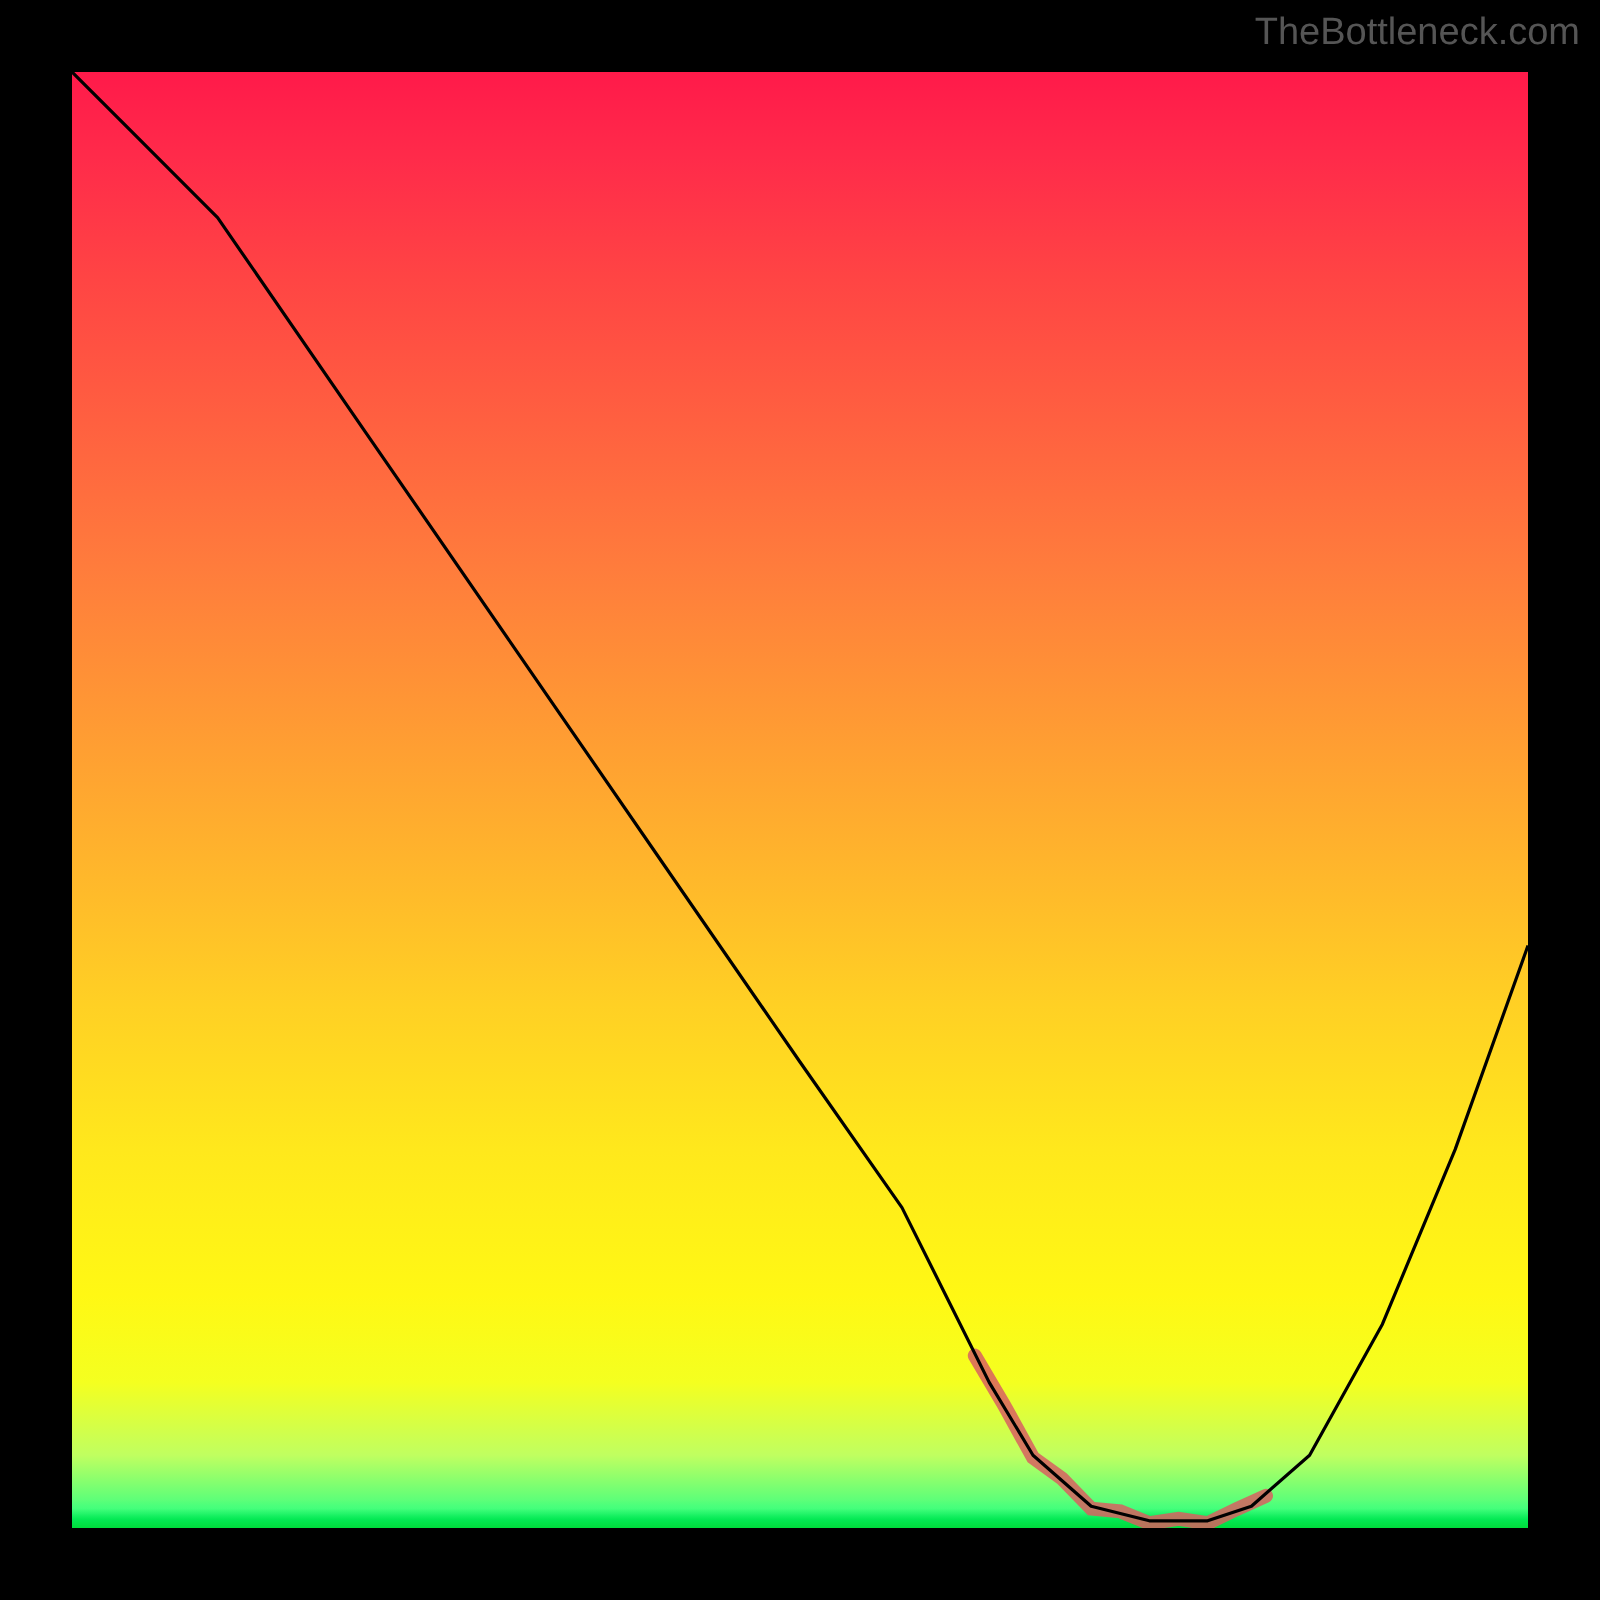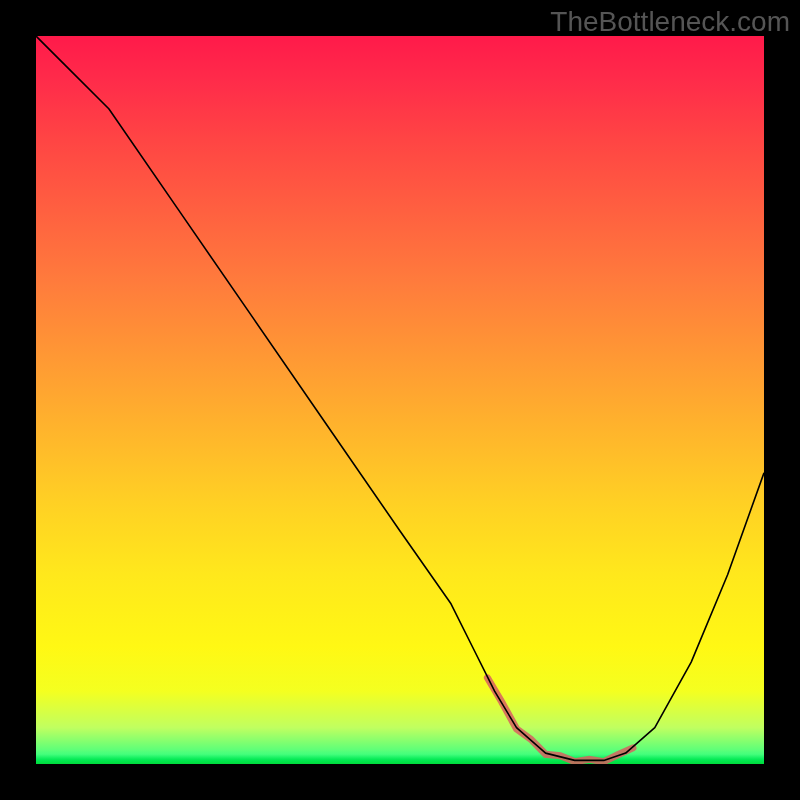--- a/index.html
+++ b/index.html
@@ -9,21 +9,21 @@
     background: #000;
     position: relative;
     font-family: Arial, sans-serif;
     overflow: hidden;
   }
   .watermark {
     position: absolute;
     top: 6px;
     right: 10px;
     color: #555;
-    font-size: 28px;
+    font-size: 19px;
     font-weight: 500;
     z-index: 10;
   }
   .plot-area {
     position: absolute;
     left: 36px;
     top: 36px;
     width: 728px;
     height: 728px;
     overflow: hidden;

